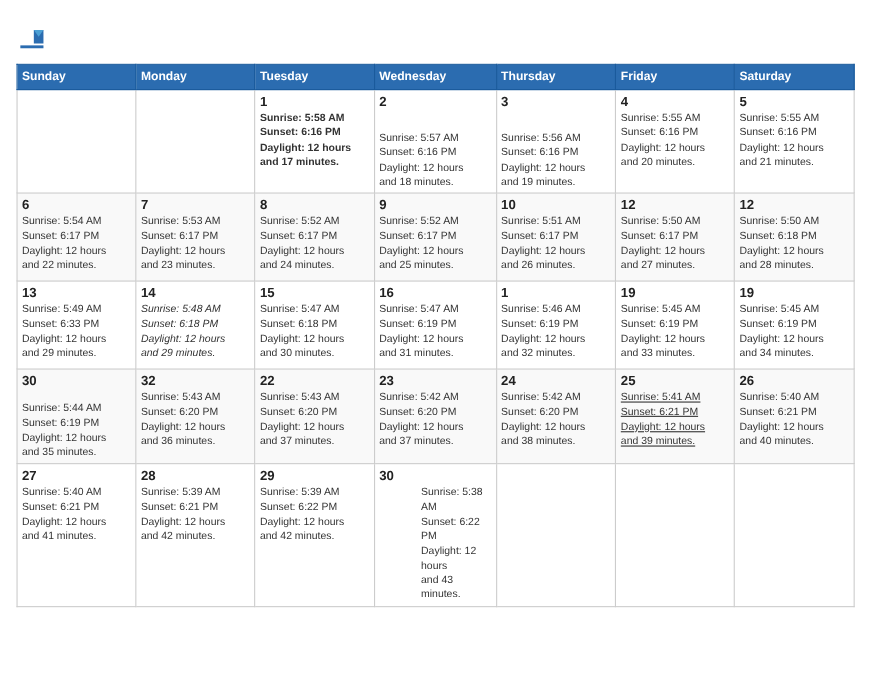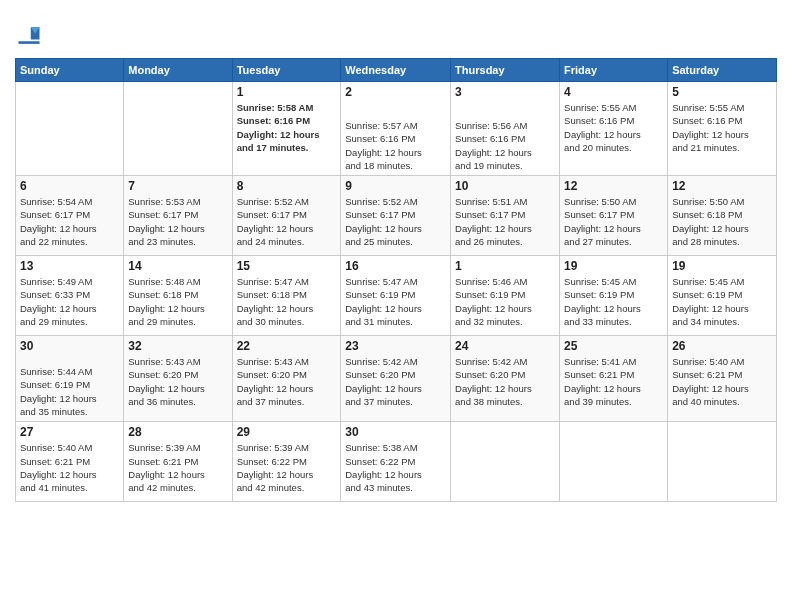--- a/index.html
+++ b/index.html
@@ -220,21 +220,21 @@
         <tr>
           <td>
             <span class="day-number">13</span>
             <div class="day-info" style="white-space: pre-line;">Sunrise: 5:49 AM
 Sunset: 6:33 PM
 Daylight: 12 hours
 and 29 minutes.</div>
           </td>
           <td>
             <span class="day-number">14</span>
-            <div class="day-info" style="white-space: pre-line;">Sunrise: 5:48 AM
+            <div class="day-info" style="white-space: pre-line; font-style: italic;">Sunrise: 5:48 AM
 Sunset: 6:18 PM
 Daylight: 12 hours
 and 29 minutes.</div>
           </td>
           <td>
             <span class="day-number">15</span>
             <div class="day-info" style="white-space: pre-line;">Sunrise: 5:47 AM
 Sunset: 6:18 PM
 Daylight: 12 hours
 and 30 minutes.</div>
@@ -299,21 +299,21 @@
           </td>
           <td>
             <span class="day-number">24</span>
             <div class="day-info" style="white-space: pre-line;">Sunrise: 5:42 AM
 Sunset: 6:20 PM
 Daylight: 12 hours
 and 38 minutes.</div>
           </td>
           <td>
             <span class="day-number">25</span>
-            <div class="day-info" style="white-space: pre-line;">Sunrise: 5:41 AM
+            <div class="day-info" style="white-space: pre-line; text-decoration: underline;">Sunrise: 5:41 AM
 Sunset: 6:21 PM
 Daylight: 12 hours
 and 39 minutes.</div>
           </td>
           <td>
             <span class="day-number">26</span>
             <div class="day-info" style="white-space: pre-line;">Sunrise: 5:40 AM
 Sunset: 6:21 PM
 Daylight: 12 hours
 and 40 minutes.</div>
@@ -336,21 +336,21 @@
           </td>
           <td>
             <span class="day-number">29</span>
             <div class="day-info" style="white-space: pre-line;">Sunrise: 5:39 AM
 Sunset: 6:22 PM
 Daylight: 12 hours
 and 42 minutes.</div>
           </td>
           <td>
             <span class="day-number">30</span>
-            <div class="day-info" style="white-space: pre-line;">Sunrise: 5:38 AM
+            <div class="day-info" style="white-space: pre-line; margin-left: 38px;">Sunrise: 5:38 AM
 Sunset: 6:22 PM
 Daylight: 12 hours
 and 43 minutes.</div>
           </td>
           <td class="empty-cell"></td>
           <td class="empty-cell"></td>
           <td class="empty-cell"></td>
         </tr>
       </tbody>
   </table>

